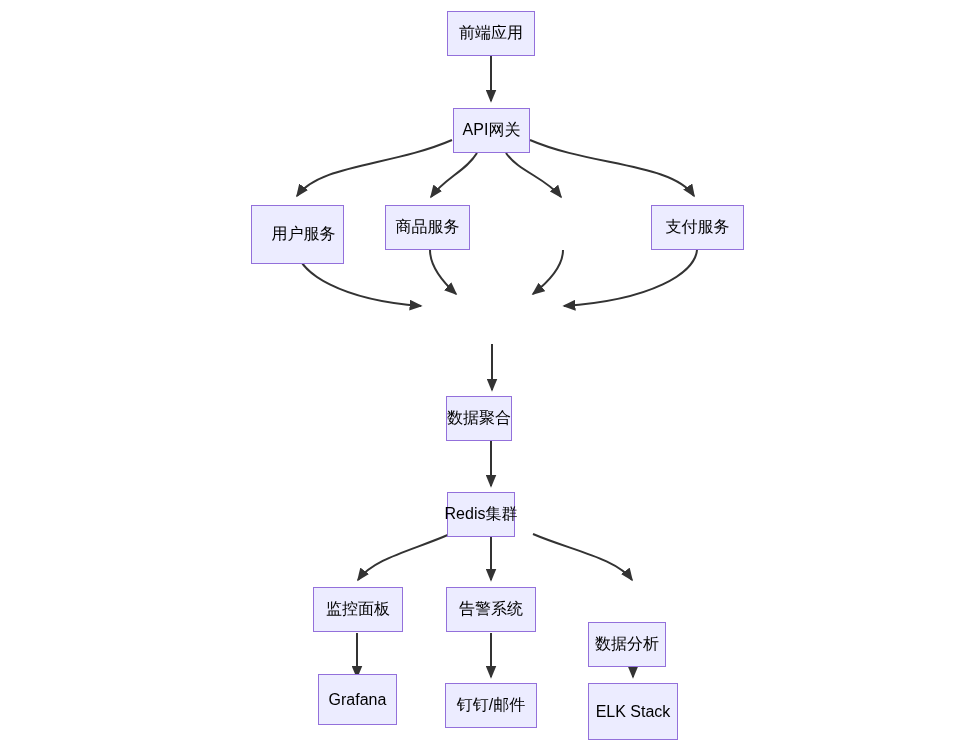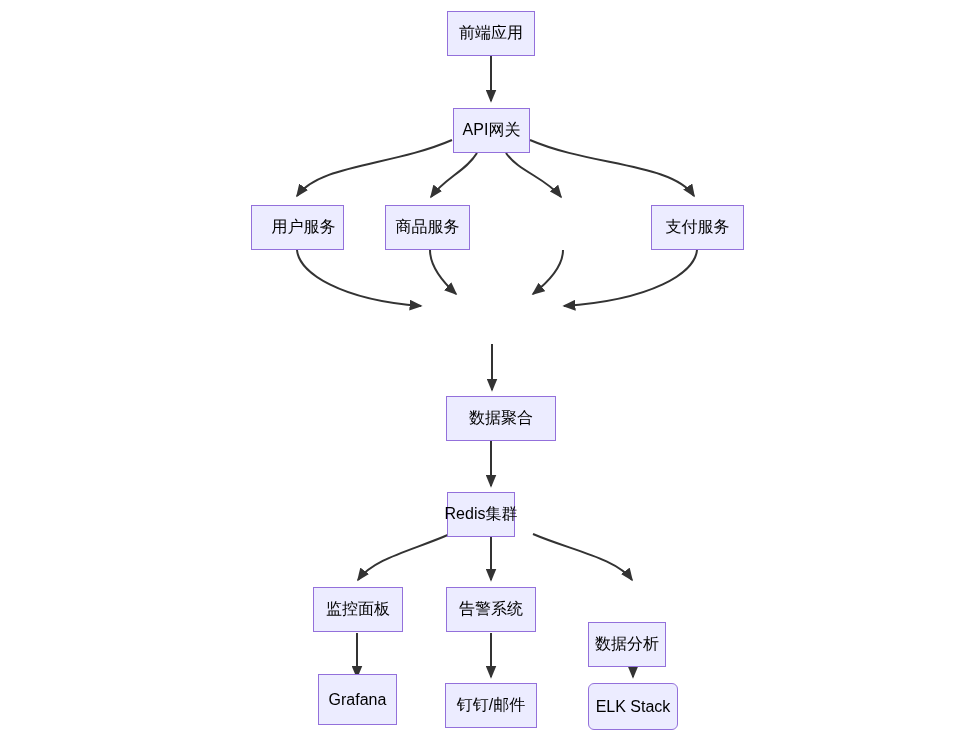--- a/index.html
+++ b/index.html
@@ -66,25 +66,25 @@
     <path class="link" marker-end="url(#arrow)" d="M450,534 C414,550 374,558 358,580"></path>
     <path class="link" marker-end="url(#arrow)" d="M491,537 L491,580"></path>
     <path class="link" marker-end="url(#arrow)" d="M533,534 C570,550 616,558 632,580"></path>
     <path class="link" marker-end="url(#arrow)" d="M357,633 L357,677"></path>
     <path class="link" marker-end="url(#arrow)" d="M491,633 L491,677"></path>
     <path class="link" marker-end="url(#arrow)" d="M633,633 L633,677"></path>
   </svg>
 
   <div class="node" style="left:447px; top:11px;  width:88px;  height:45px;">前端应用</div>
   <div class="node" style="left:453px; top:108px; width:77px;  height:45px;">API网关</div>
-  <div class="node" style="left:251px; top:205px; width:93px;  height:45px;padding-left:12px;">用户服务</div>
+  <div class="node" style="left:251px; top:205px; width:93px;  height:59px;padding-left:12px;">用户服务</div>
   <div class="node" style="left:385px; top:205px; width:85px;  height:45px;">商品服务</div>
   <div class="node" style="left:651px; top:205px; width:93px;  height:45px;text-align:right;">支付服务</div>
-  <div class="node" style="left:446px; top:396px; width:110px;  height:45px;">数据聚合</div>
+  <div class="node" style="left:446px; top:396px; width:66px;  height:45px;">数据聚合</div>
   <div class="node" style="left:447px; top:492px; width:68px;  height:45px;">Redis集群</div>
   <div class="node" style="left:313px; top:587px; width:90px;  height:45px;">监控面板</div>
   <div class="node" style="left:446px; top:587px; width:90px;  height:45px;">告警系统</div>
   <div class="node" style="left:588px; top:622px; width:78px;  height:45px;">数据分析</div>
   <div class="node" style="left:318px; top:674px; width:79px;  height:51px;">Grafana</div>
   <div class="node" style="left:445px; top:683px; width:92px;  height:45px;">钉钉/邮件</div>
-  <div class="node" style="left:588px; top:683px; width:90px;  height:47px;border-radius:6px;">ELK Stack</div>
+  <div class="node" style="left:588px; top:683px; width:90px;  height:57px;">ELK Stack</div>
 
 </div>
 
 </body></html>

